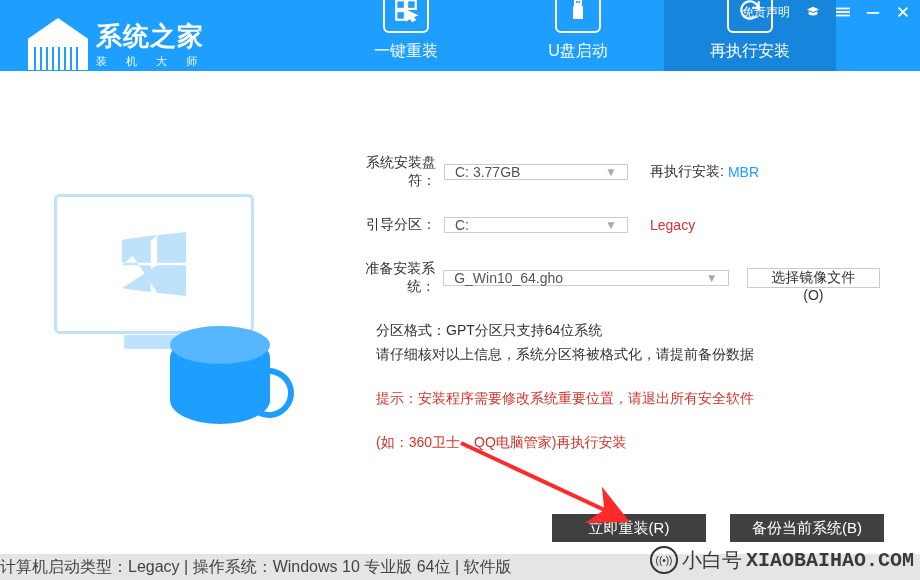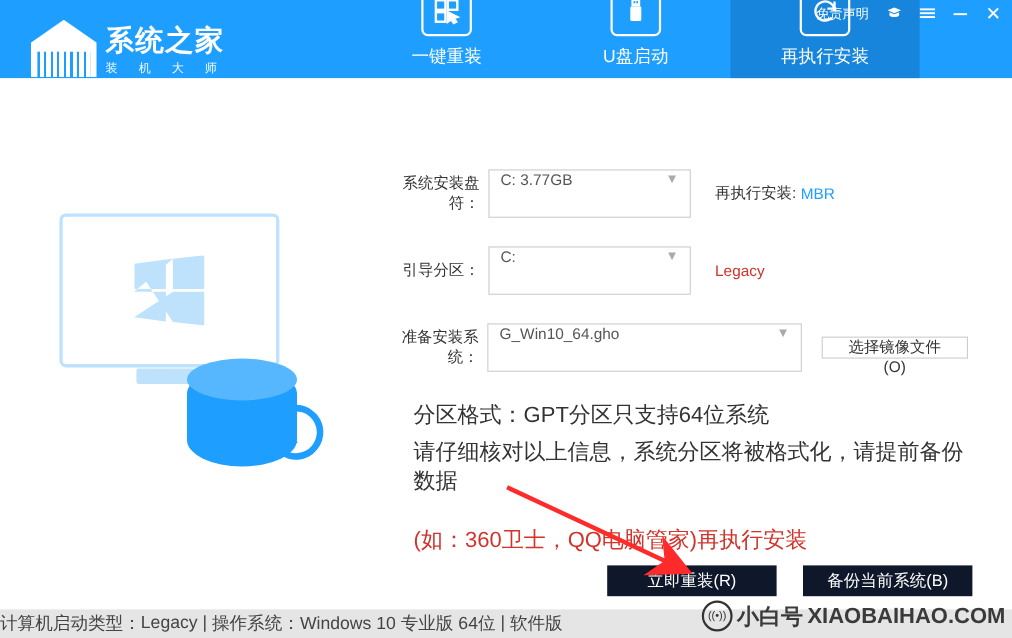--- a/index.html
+++ b/index.html
@@ -1,21 +1,21 @@
 <!DOCTYPE html>
 <html><head>
 <meta charset="utf-8">
 <style>
   *{box-sizing:border-box;margin:0;padding:0;font-family:"Microsoft YaHei",Arial,sans-serif}
   body{width:920px;height:580px;background:#fff;overflow:hidden;position:relative}
 
   
   .wm-corner{position:absolute;right:6px;bottom:6px;font-size:20px;color:#3a3a3a;display:flex;align-items:center;gap:4px;z-index:50}
-  .wm-corner .cn{font-weight:700}
-  .wm-corner .dom{font-family:Liberation Sans, sans-serif;font-weight:700}
+  .wm-corner .cn{font-weight:400}
+  .wm-corner .dom{font-family:Liberation Mono, monospace;font-weight:700}
   .wifi{width:28px;height:28px;border:2px solid #333;border-radius:50%;display:flex;align-items:center;justify-content:center;font-size:10px;color:#333}
   .wifi::before{content:"((•))";}
 
   
   .titlebar{position:absolute;top:0;right:0;height:22px;display:flex;align-items:center;gap:16px;padding:12px 10px;color:#fff;font-size:12px;z-index:20}
   .titlebar .txt{cursor:pointer}
   .titlebar .ico{display:inline-flex;align-items:center;justify-content:center;width:14px;height:14px;cursor:pointer}
   .header{height:71px;background:#1e9fff;position:relative;display:flex;align-items:flex-end}
   .logo-area{display:flex;align-items:center;gap:8px;color:#fff;position:absolute;top:18px;left:28px}
   .logo-shape{width:60px;height:52px;background:#fff;clip-path:polygon(0 40%,50% 0,100% 40%,100% 100%,0 100%);position:relative}
@@ -36,32 +36,32 @@
   .winlogo{width:64px;height:64px;background:#bee2fc;clip-path:polygon(0 12%,45% 6%,45% 48%,0 48%,0 12%,55% 5%,100% 0,100% 48%,55% 48%,55% 5%,0 52%,45% 52%,45% 94%,0 88%,55% 52%,100% 52%,100% 100%,55% 95%)}
   .disk{position:absolute;top:150px;left:130px;width:120px;height:120px}
   .disk .cyl{position:absolute;bottom:0;left:0;width:100px;height:90px;background:#1e9fff;border-radius:50px/24px}
   .disk .cyl::before{content:"";position:absolute;top:-8px;left:0;width:100px;height:38px;background:#56b7ff;border-radius:50%}
   .disk .arrow{position:absolute;right:-4px;bottom:6px;width:50px;height:50px;border:6px solid #1e9fff;border-radius:50%;border-left-color:transparent;transform:rotate(40deg)}
   .disk .arrow::after{content:"";position:absolute;bottom:-4px;right:10px;border:8px solid transparent;border-top-color:#1e9fff;transform:rotate(-10deg)}
 
   .form{flex:1;padding-left:44px}
   .row{display:flex;align-items:center;margin-bottom:26px;font-size:14px;color:#333}
   .row .lbl{width:92px;text-align:right;margin-right:8px;color:#333}
-  .select{display:flex;align-items:flex-start;justify-content:space-between;border:1px solid #ccc;height:44px;padding:0 10px;color:#555;background:#fff;cursor:pointer}
+  .select{display:flex;align-items:center;justify-content:space-between;border:1px solid #ccc;height:16px;padding:0 10px;color:#555;background:#fff;cursor:pointer}
   .select.small{width:184px}
   .select.big{width:288px}
   .caret{color:#aaa;font-size:12px}
   .after-label{margin-left:22px;color:#333}
   .after-value{color:#1e9fff;margin-left:4px}
   .legacy{color:#d0342c;margin-left:22px}
   .choose-btn{margin-left:18px;height:20px;padding:0 14px;border:1px solid #ccc;background:#fff;cursor:pointer;font-size:14px;color:#333}
-  .notes p{font-size:20px;color:#333;margin:6px 0 6px 32px}
+  .notes p{font-size:14px;color:#333;margin:6px 0 6px 32px}
   .notes .warn{color:#d0342c;margin-top:26px}
   .btns{position:absolute;bottom:12px;right:36px;display:flex;gap:24px}
-  .btn{width:154px;height:28px;background:#0f172a;color:#fff;border:none;font-size:15px;cursor:pointer}
+  .btn{width:154px;height:28px;background:#404040;color:#fff;border:none;font-size:15px;cursor:pointer}
 
   
   .red-arrow{position:absolute;left:456px;top:438px;width:200px;height:100px;pointer-events:none;z-index:10}
   .red-arrow svg{width:100%;height:100%}
 
   
   .status{position:absolute;bottom:0;left:0;right:0;height:26px;background:#e5e5e5;display:flex;align-items:center;justify-content:flex-start;font-size:16px;color:#444}
 
   
   .bg-wm{position:absolute;inset:0;background:repeating-linear-gradient(0deg,transparent 0 60px,rgba(0,0,0,0) 60px 62px);z-index:0;opacity:.06;pointer-events:none}
@@ -176,20 +176,21 @@
       <div class="select big">
         <span>G_Win10_64.gho</span>
         <span class="caret">▼</span>
       </div>
       <button class="choose-btn">选择镜像文件(O)</button>
     </div>
 
     <div class="notes">
       <p>分区格式：GPT分区只支持64位系统</p>
       <p>请仔细核对以上信息，系统分区将被格式化，请提前备份数据</p>
+      <p class="warn">提示：安装程序需要修改系统重要位置，请退出所有安全软件</p>
       <p class="warn">(如：360卫士，QQ电脑管家)再执行安装</p>
     </div>
 
     <div class="btns">
       <button class="btn">立即重装(R)</button>
       <button class="btn">备份当前系统(B)</button>
     </div>
   </div>
 </div>
 

